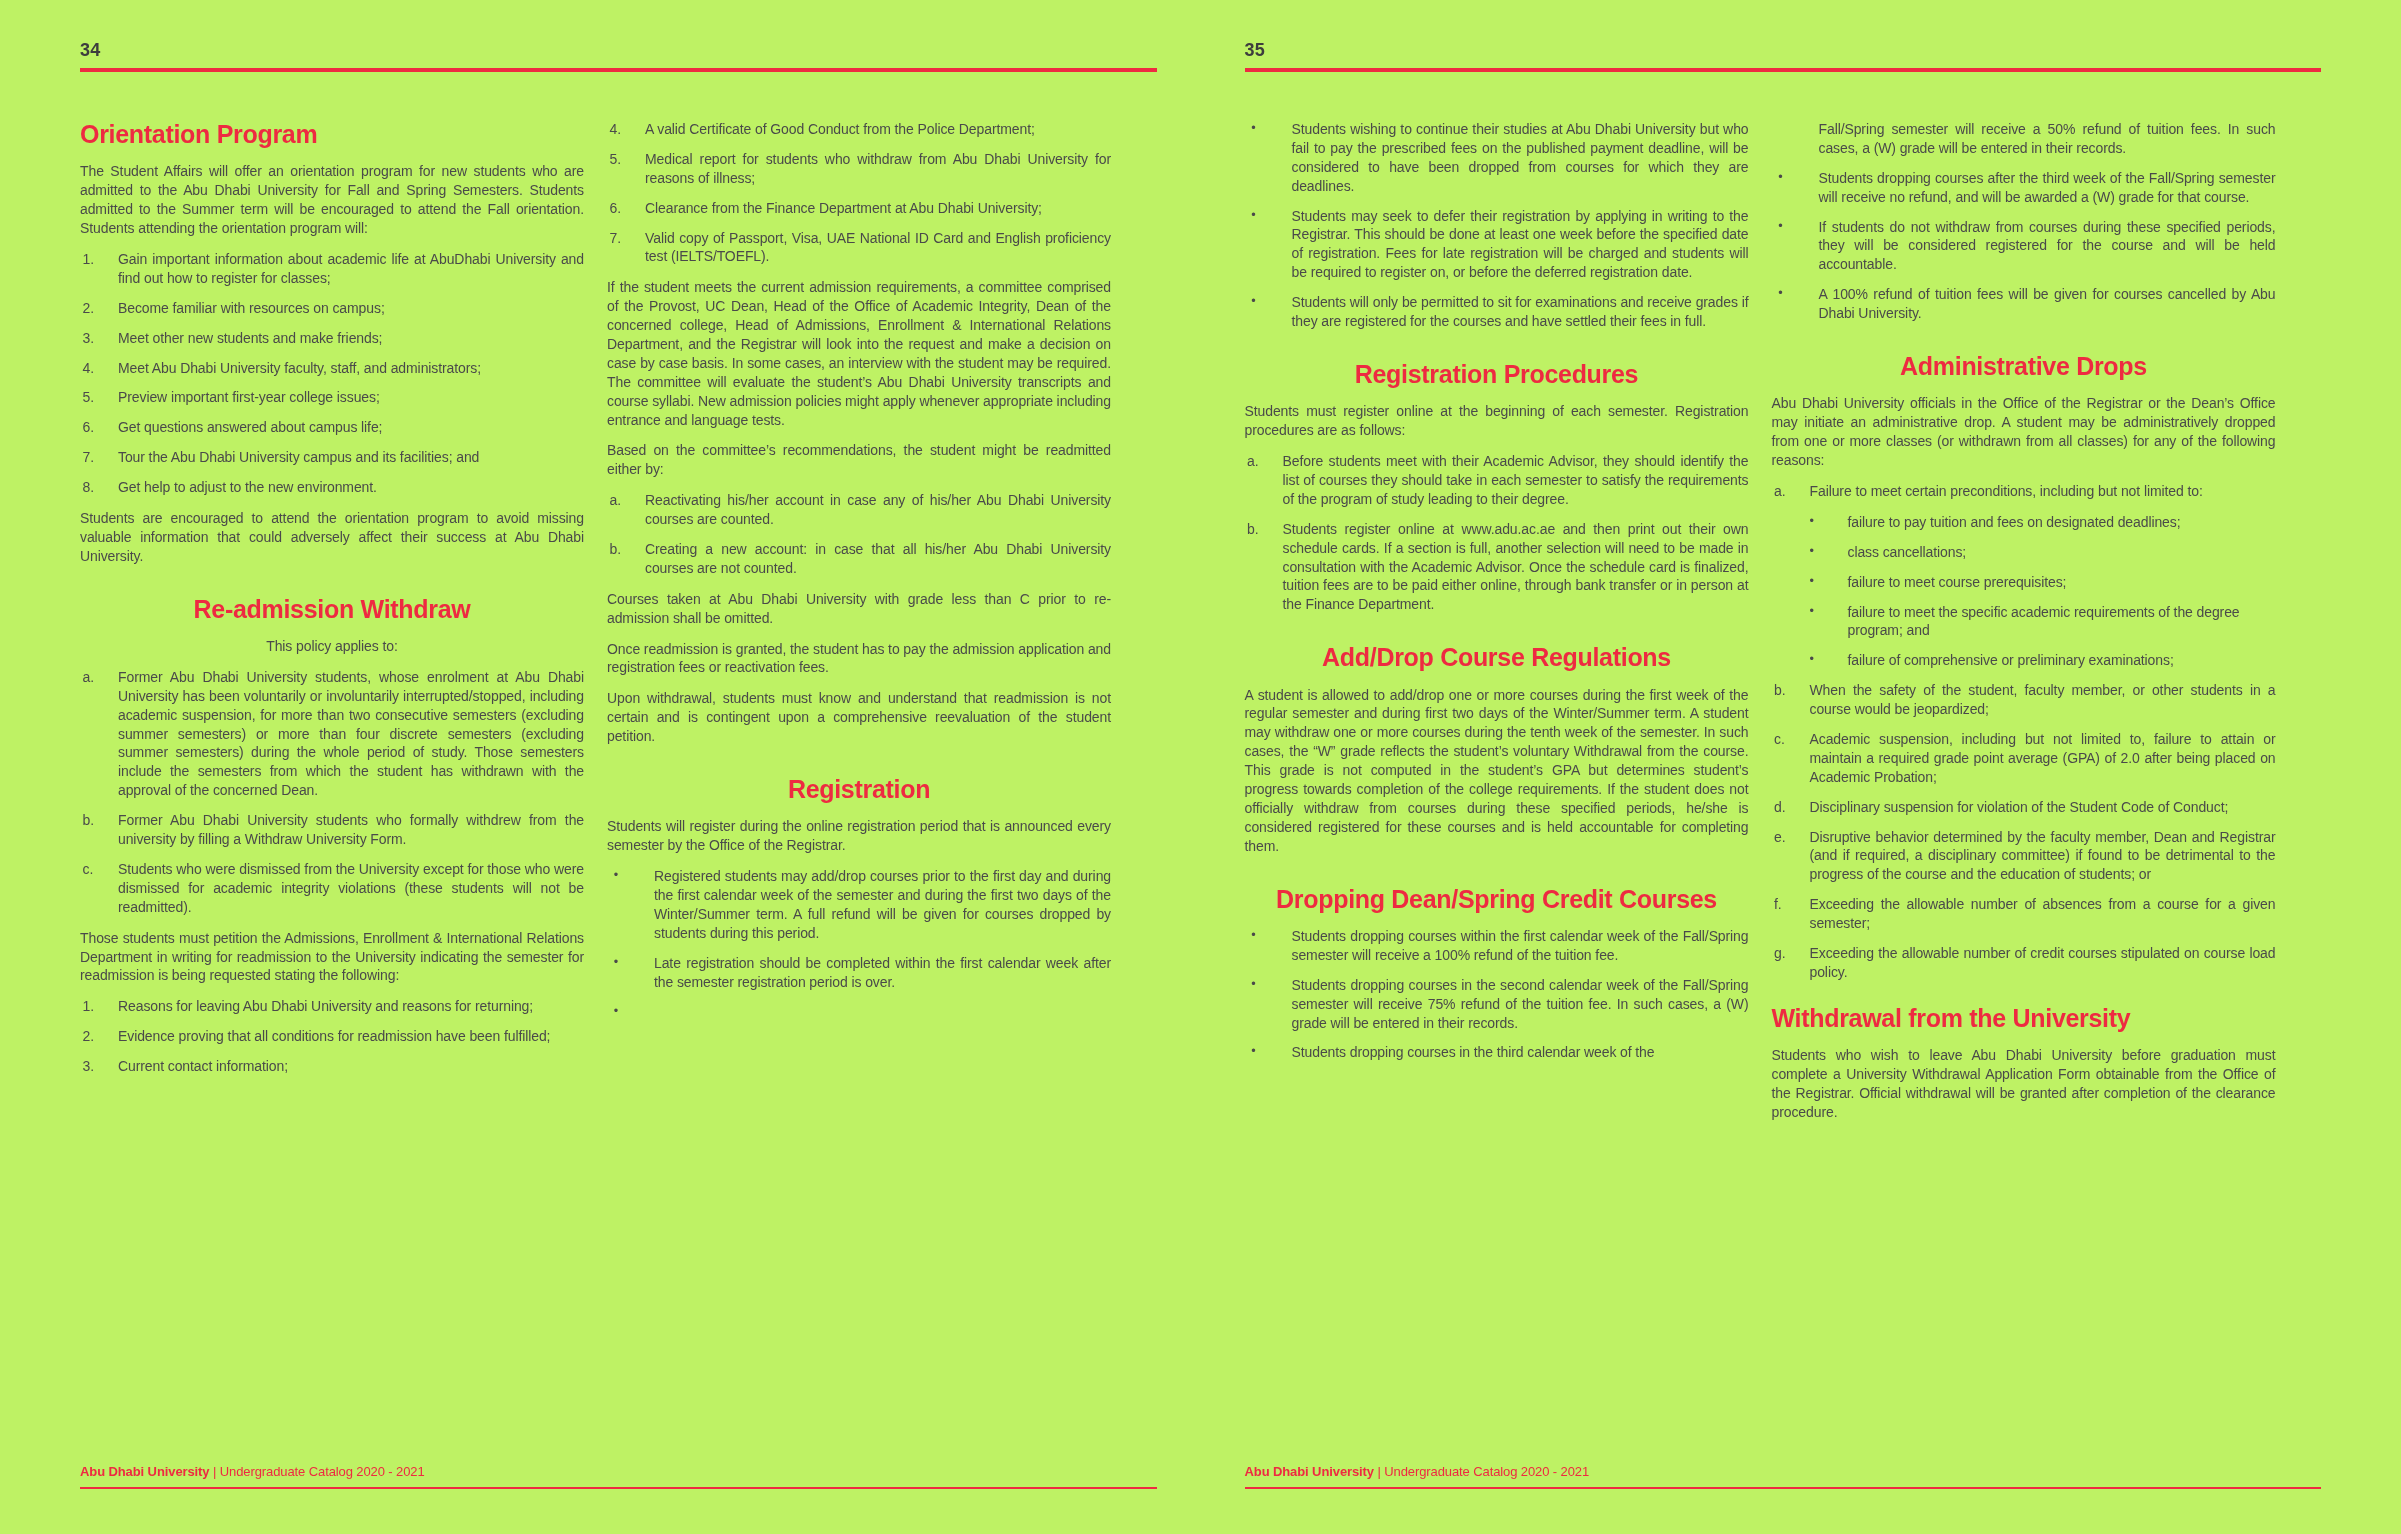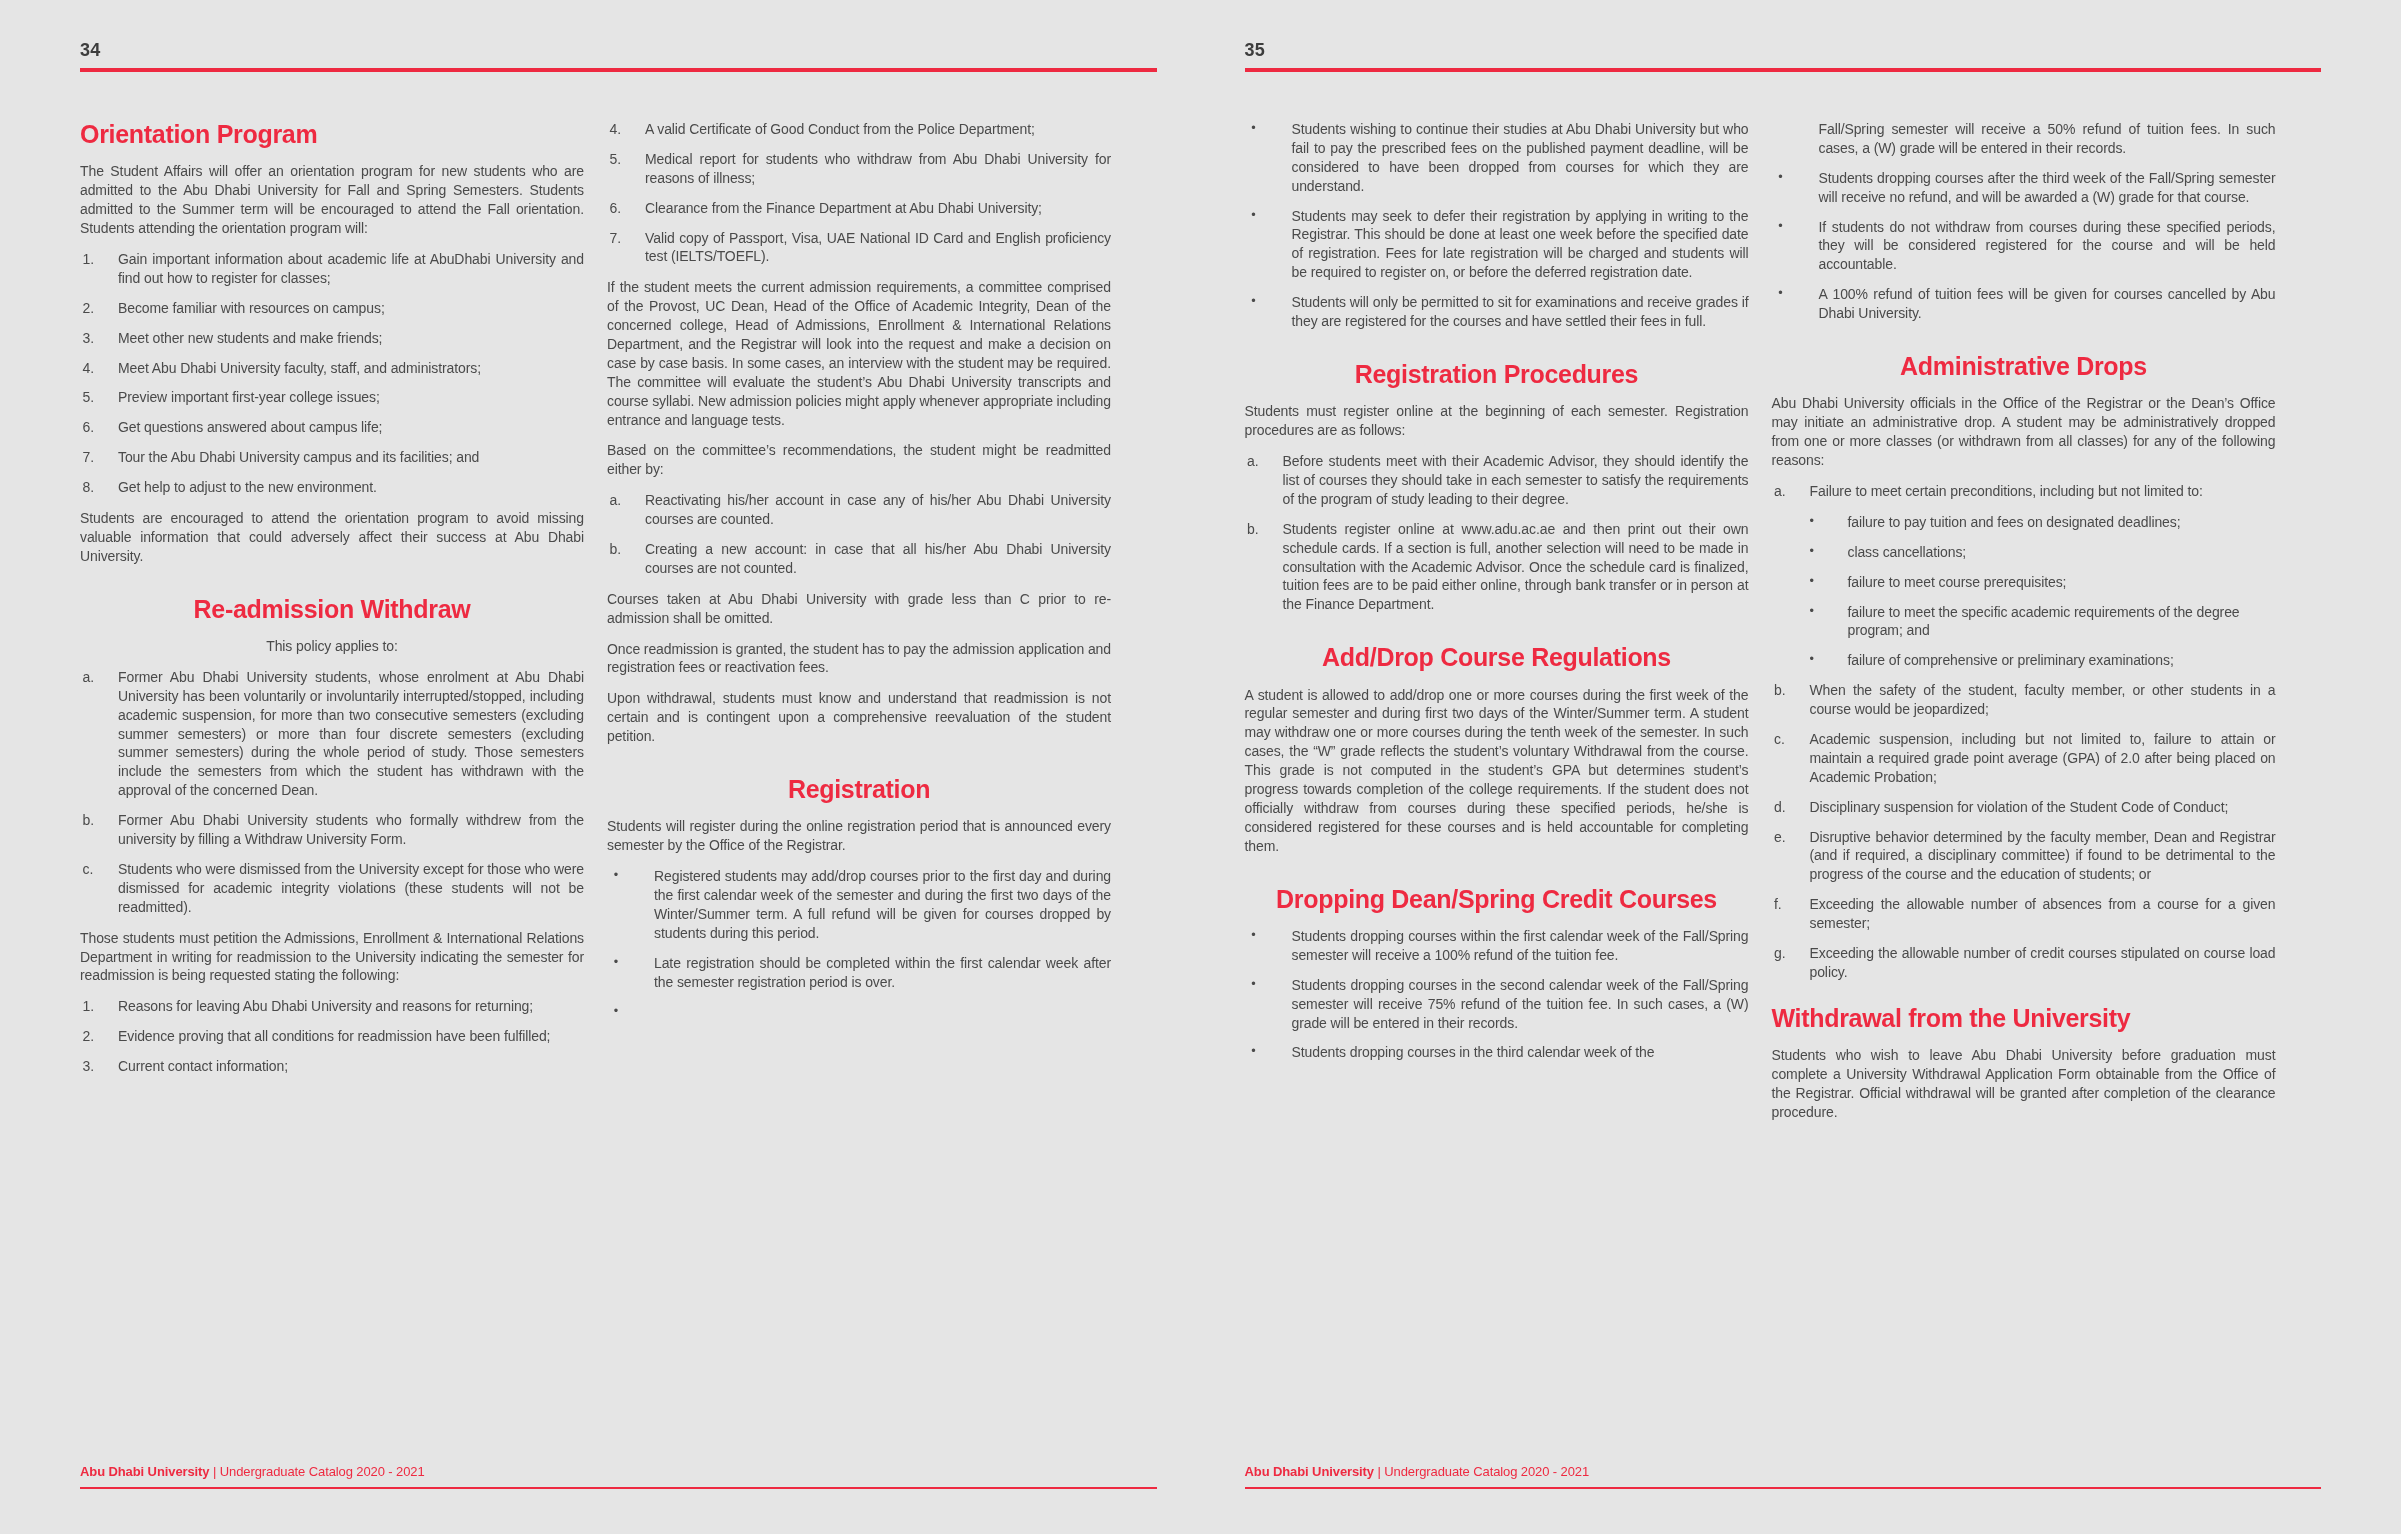--- a/index.html
+++ b/index.html
@@ -18,21 +18,21 @@
     width: 2401px;
     height: 1535px;
     box-sizing: border-box;
   }
   .page {
     position: relative;
     width: 1201px;
     height: 1535px;
     box-sizing: border-box;
     padding: 0;
-    background: #e5e5e5;
+    background: #bef264;
   }
   .page.left  { padding: 41px 44px 0 80px; }
   .page.right { padding: 41px 80px 0 44px; }
 
   .page-head {
     position: relative;
     height: 44px;
   }
   .folio {
     font-size: 18px;
@@ -245,21 +245,21 @@
   <div class="page right">
     <div class="page-head">
       <div class="folio">35</div>
       <div class="head-rule"></div>
     </div>
 
     <div class="cols">
 
       <div class="col">
         <ul class="bullets">
-          <li><span class="mk">•</span><span>Students wishing to continue their studies at Abu Dhabi University but who fail to pay the prescribed fees on the published payment deadline, will be considered to have been dropped from courses for which they are understand.</span></li>
+          <li><span class="mk">•</span><span>Students wishing to continue their studies at Abu Dhabi University but who fail to pay the prescribed fees on the published payment deadline, will be considered to have been dropped from courses for which they are deadlines.</span></li>
           <li><span class="mk">•</span><span>Students may seek to defer their registration by applying in writing to the Registrar.  This should be done at least one week before the specified date of registration. Fees for late registration will be charged and students will be required to register on, or before the deferred registration date.</span></li>
           <li><span class="mk">•</span><span>Students will only be permitted to sit for examinations and receive grades if they are registered for the courses and have settled their fees in full.</span></li>
         </ul>
 
         <h2 class="sec gap-top">Registration Procedures</h2>
         <p class="body">Students must register online at the beginning of each semester. Registration procedures are as follows:</p>
 
         <ol class="alphalist">
           <li><span class="mk">a.</span><span>Before students meet with their Academic Advisor,  they should identify the list of courses they should take in each semester to satisfy the requirements of the program of study leading to their degree.</span></li>
           <li><span class="mk">b.</span><span>Students register online at www.adu.ac.ae and then print out their own schedule cards. If a section is full, another selection will need to be made in consultation with the Academic Advisor. Once the schedule card is finalized, tuition fees are to be paid either online, through bank transfer or in person at the Finance Department.</span></li>

